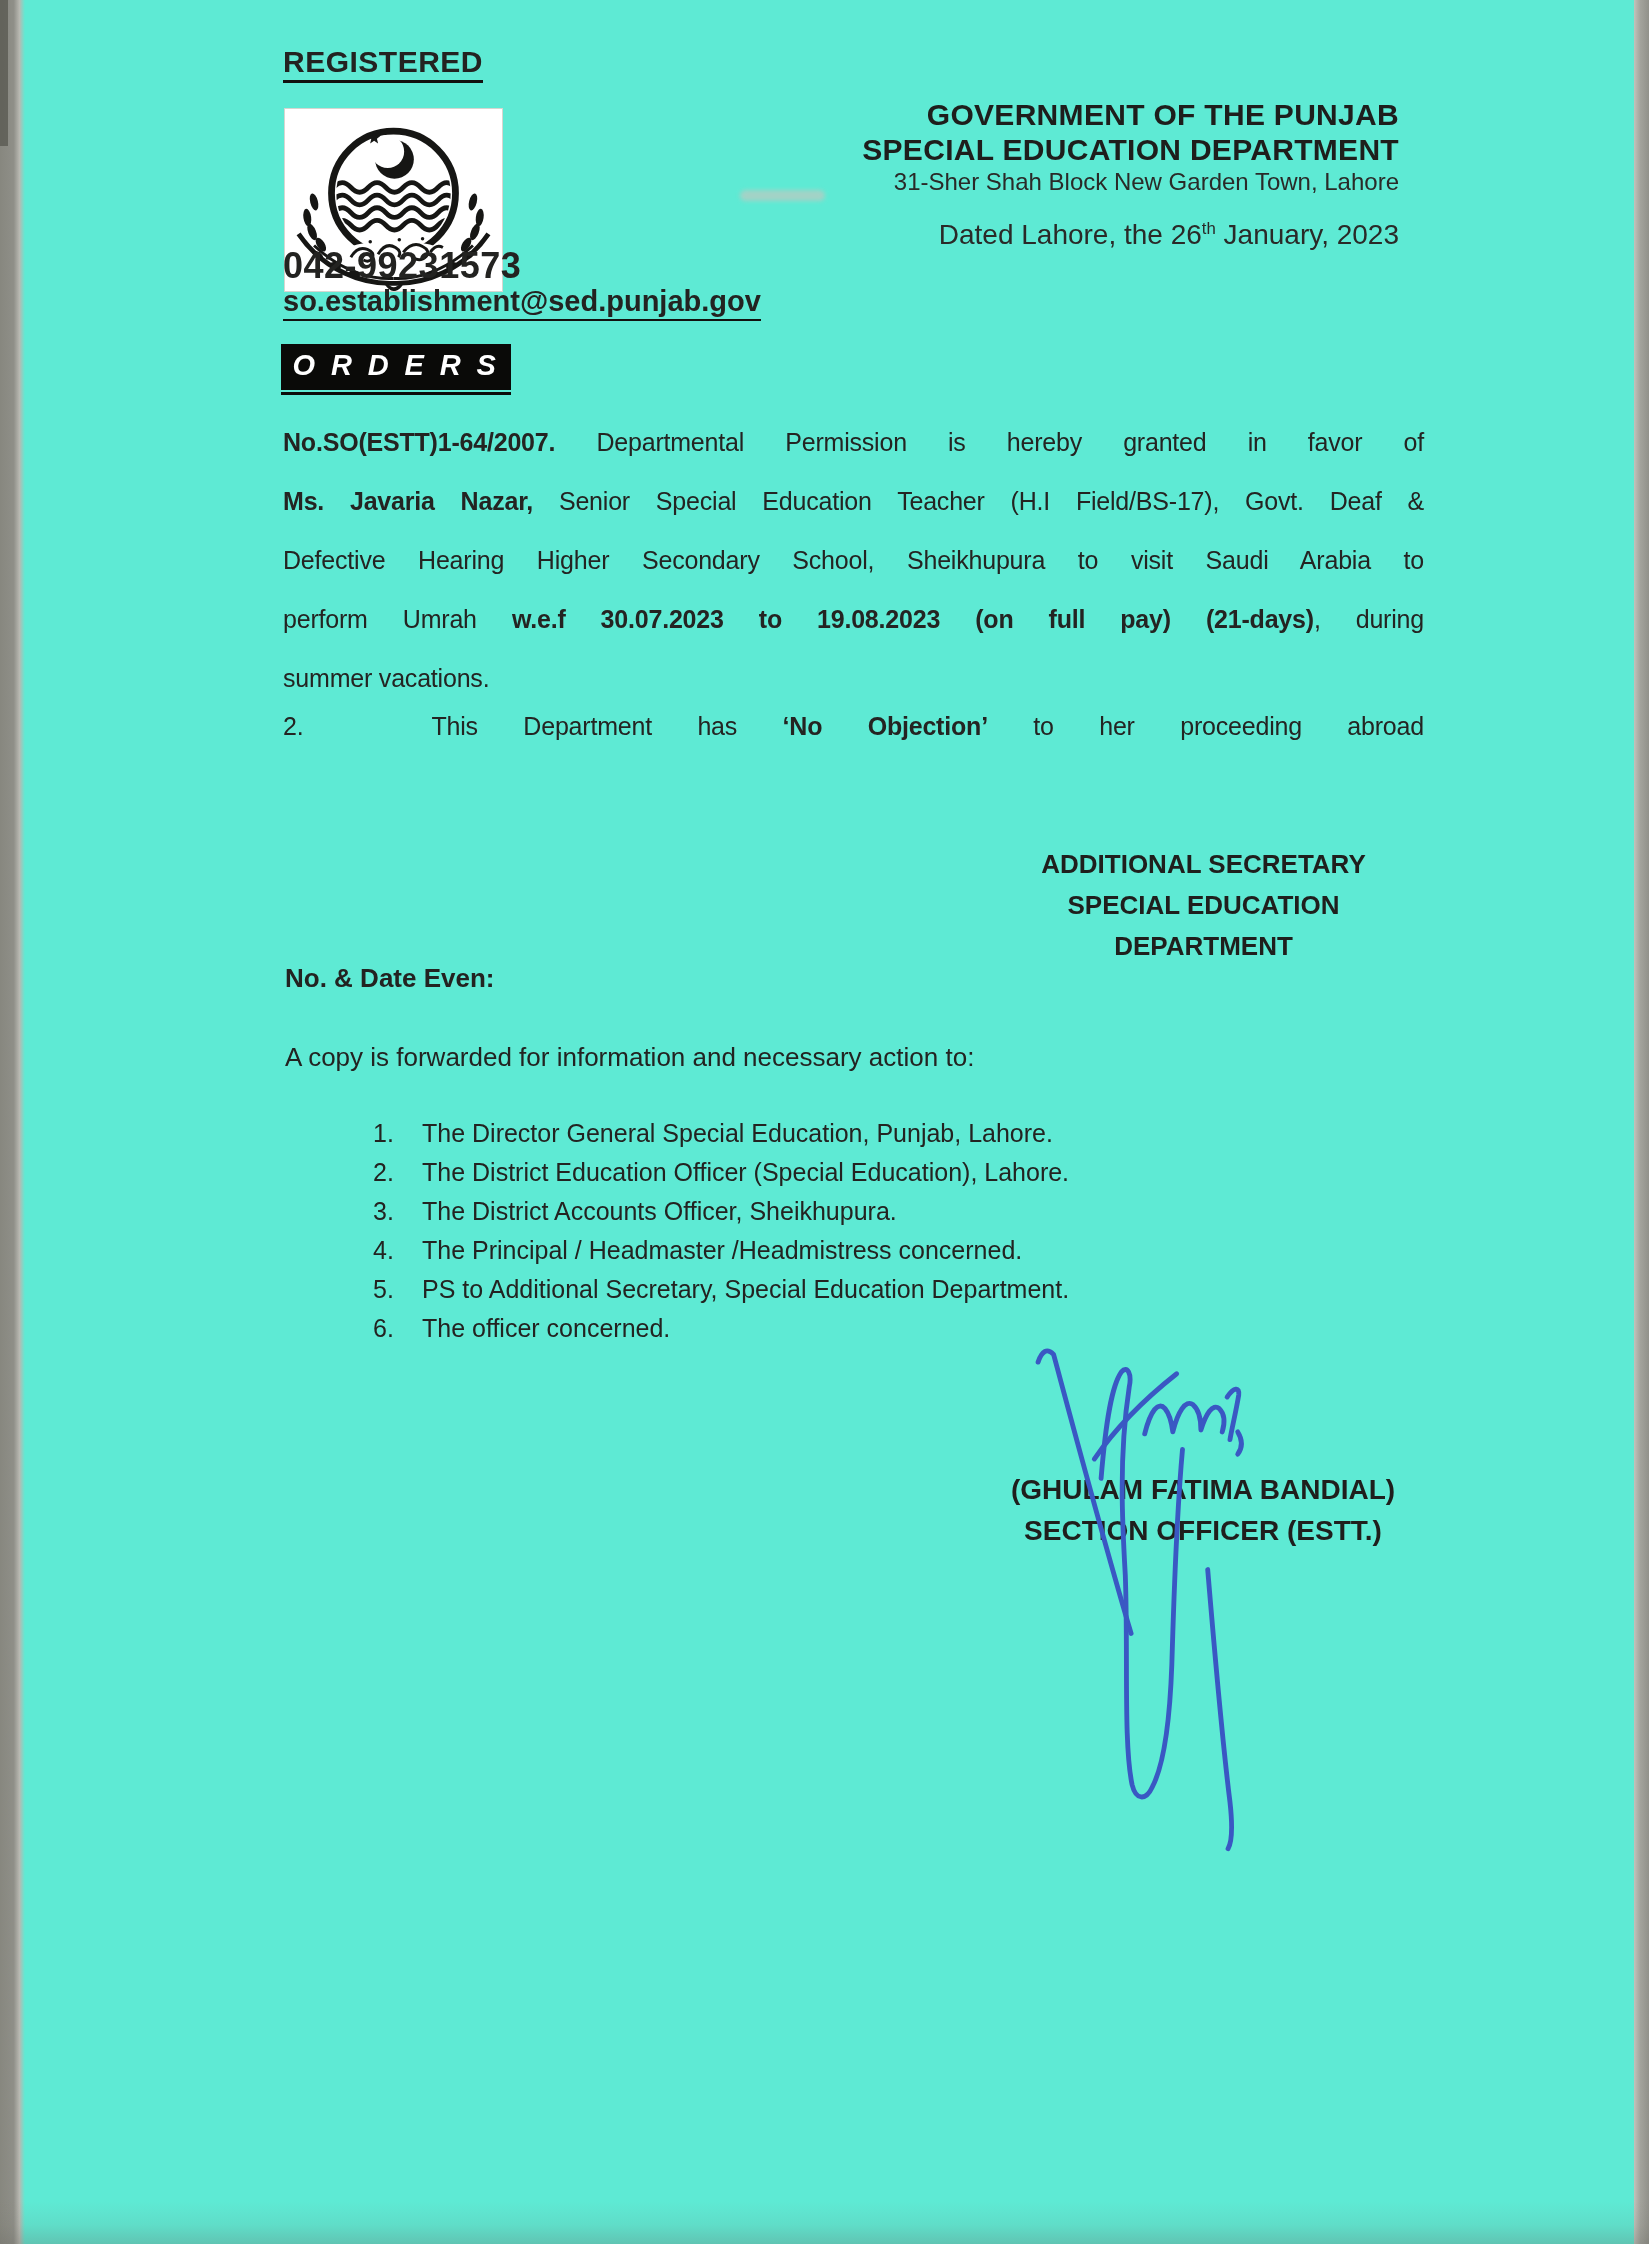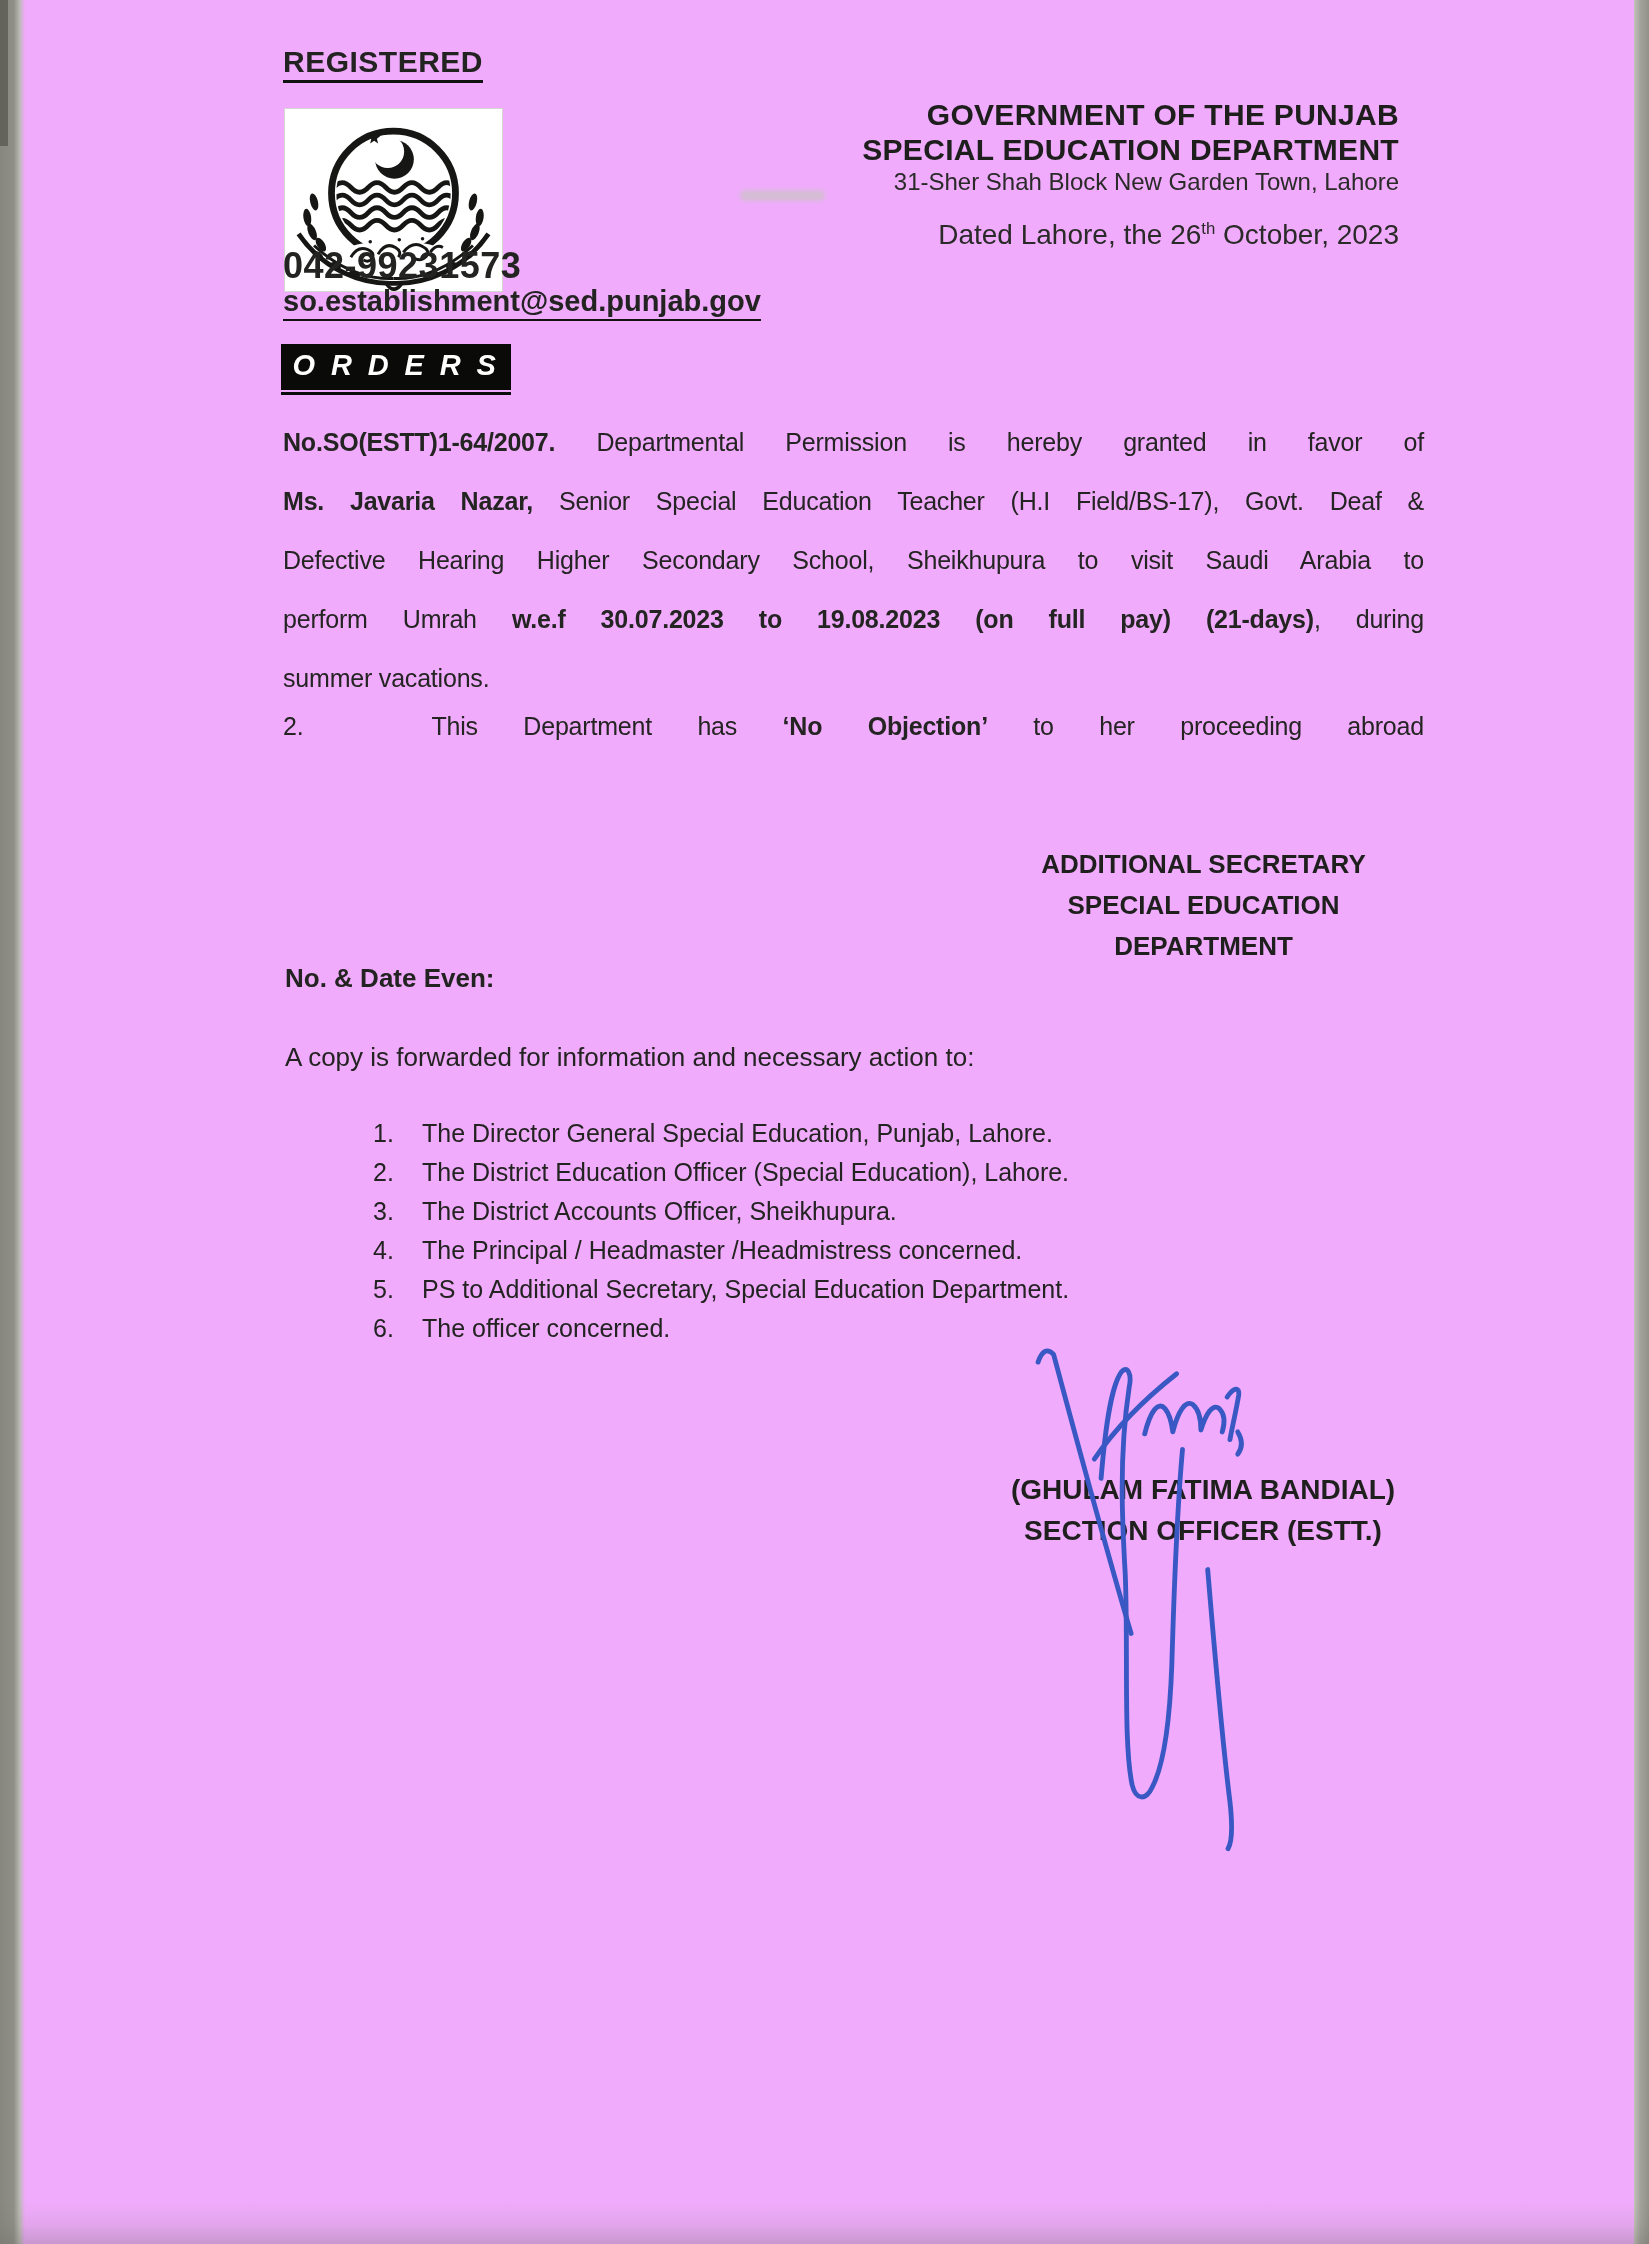--- a/index.html
+++ b/index.html
@@ -1,19 +1,19 @@
 <!DOCTYPE html>
 <html><head>
 <meta charset="utf-8">
 <style>
   html,body{margin:0;padding:0;background:#e9e9e4;}
   .page{
     position:relative;
     width:1650px;height:2244px;
-    background:#f0abfc;
+    background:#5eead4;
     font-family:"Liberation Sans", sans-serif;
     color:#232321;
     overflow:hidden;
   }
   
   .edge-left{position:absolute;left:0;top:0;bottom:0;width:25px;
     background:linear-gradient(to right,#87877f 0%,#8f8f88 55%,#b9b9b2 78%,rgba(252,252,249,0) 100%);}
   .edge-left-dark{position:absolute;left:0;top:0;width:7.8px;height:146px;background:#57574f;opacity:.75;}
   .edge-right{position:absolute;right:0;top:0;bottom:0;width:16.5px;
     background:linear-gradient(to right,#c2c2bb 0%,#a3a39c 40%,#8f8f88 100%);}
@@ -148,21 +148,21 @@
     </svg>
   </div>
 
   <div class="phone">042-99231573</div>
   <div class="email">so.establishment@sed.punjab.gov</div>
 
   <div class="hdr-right">
     <div class="dept1">GOVERNMENT OF THE PUNJAB</div>
     <div class="dept2">SPECIAL EDUCATION DEPARTMENT</div>
     <div class="addr">31-Sher Shah Block New Garden Town, Lahore</div>
-    <div class="dateline"><span>Dated Lahore, the 26</span><sup>th</sup><span> October, 2023</span></div>
+    <div class="dateline"><span>Dated Lahore, the 26</span><sup>th</sup><span> January, 2023</span></div>
   </div>
 
   <div class="orders-wrap">
     <div class="orders-box">O R D E R S</div>
   </div>
 
   <div class="para p1">
     <div class="line just"><span class="b">No.SO(ESTT)1-64/2007.</span><span> Departmental Permission is hereby granted in favor of</span></div>
     <div class="line just"><span class="b">Ms. Javaria Nazar,</span><span> Senior Special Education Teacher (H.I Field/BS-17), Govt. Deaf &amp;</span></div>
     <div class="line just">Defective Hearing Higher Secondary School, Sheikhupura to visit Saudi Arabia to</div>

